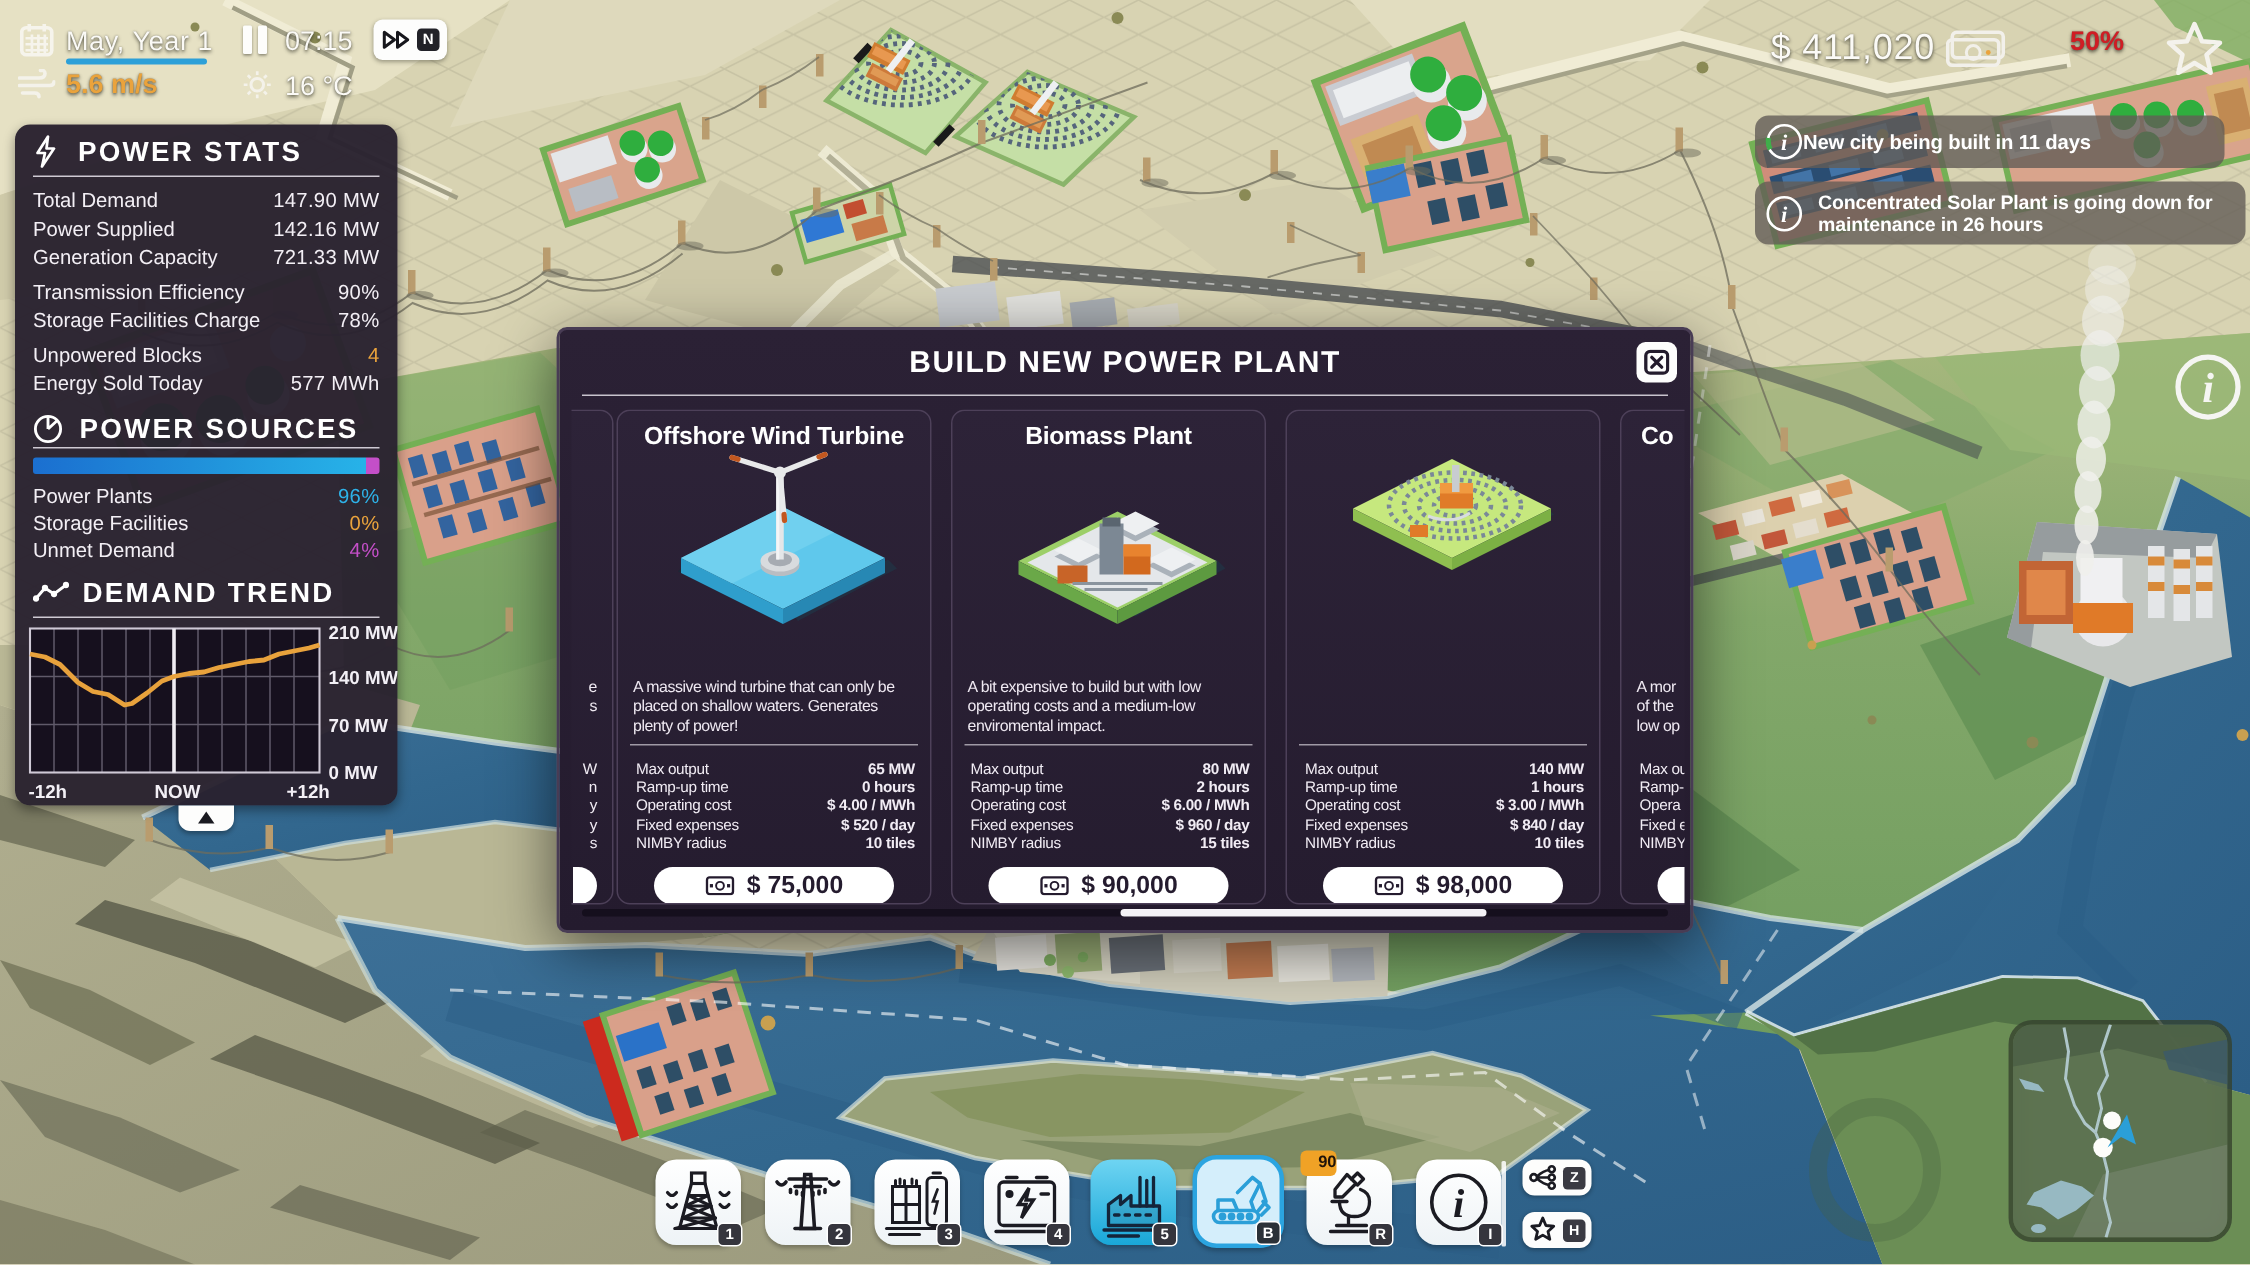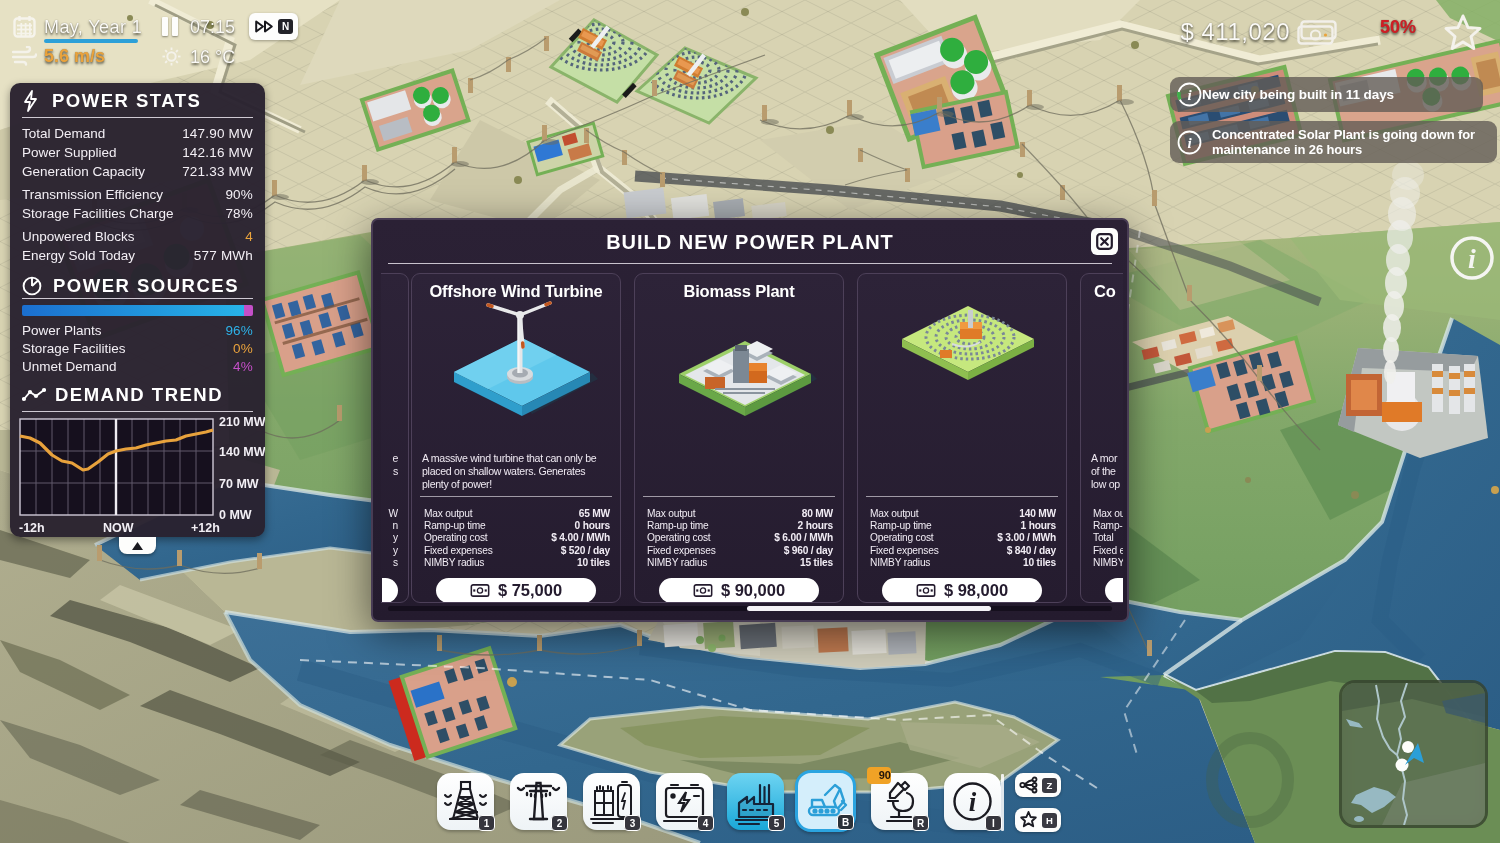--- a/index.html
+++ b/index.html
@@ -875,20 +875,21 @@
         <rect x="90" y="44" width="12" height="6" fill="#5a6570"></rect>
         <rect x="104" y="62" width="18" height="20" fill="#d2691e"></rect>
         <rect x="104" y="62" width="18" height="8" fill="#e8832e"></rect>
         <rect x="60" y="76" width="20" height="12" fill="#c86428"></rect>
         <g stroke="#8a949e" stroke-width="2">
               <line x1="70" y1="88" x2="130" y2="88"></line>
               <line x1="78" y1="92" x2="120" y2="92"></line>
             </g>
       </svg>
       
+      <div class="cdesc">A bit expensive to build but with low<br>operating costs and a medium-low<br>enviromental impact.</div>
       <div class="cdiv"></div>
       
       <div class="stats">
         <div class="stat">
               <span>Max output</span>
               <span>80 MW</span>
             </div>
         <div class="stat">
               <span>Ramp-up time</span>
               <span>2 hours</span>
@@ -973,21 +974,21 @@
       <div class="ctitle" style="text-align:left;margin-left:13px">Co</div>
       <div class="cdesc">A mor<br>of the<br>low op</div>
       <div class="stats">
         <div class="stat">
               <span>Max ou</span>
             </div>
         <div class="stat">
               <span>Ramp-</span>
             </div>
         <div class="stat">
-              <span>Total</span>
+              <span>Opera</span>
             </div>
         <div class="stat">
               <span>Fixed e</span>
             </div>
         <div class="stat">
               <span>NIMBY</span>
             </div>
       </div>
       <div style="position:absolute;left:24px;top:304px;width:30px;height:25px;background:#fff;border-radius:13px 0 0 13px"></div>
     </div>

